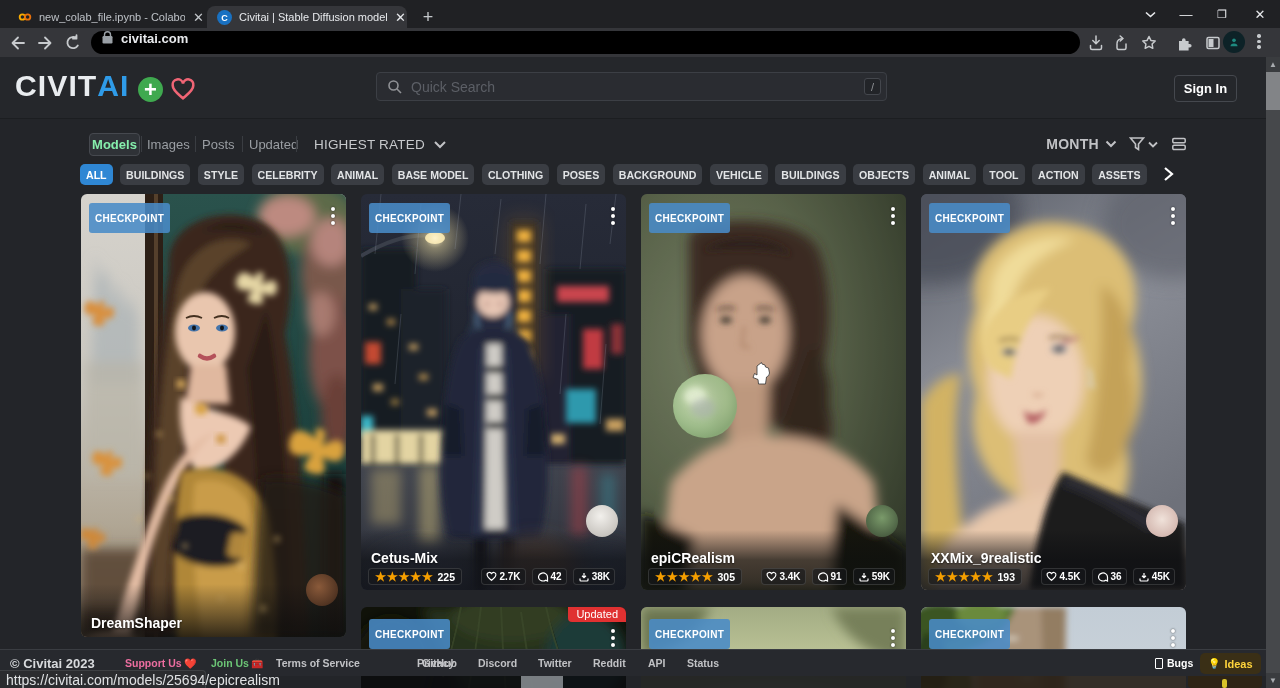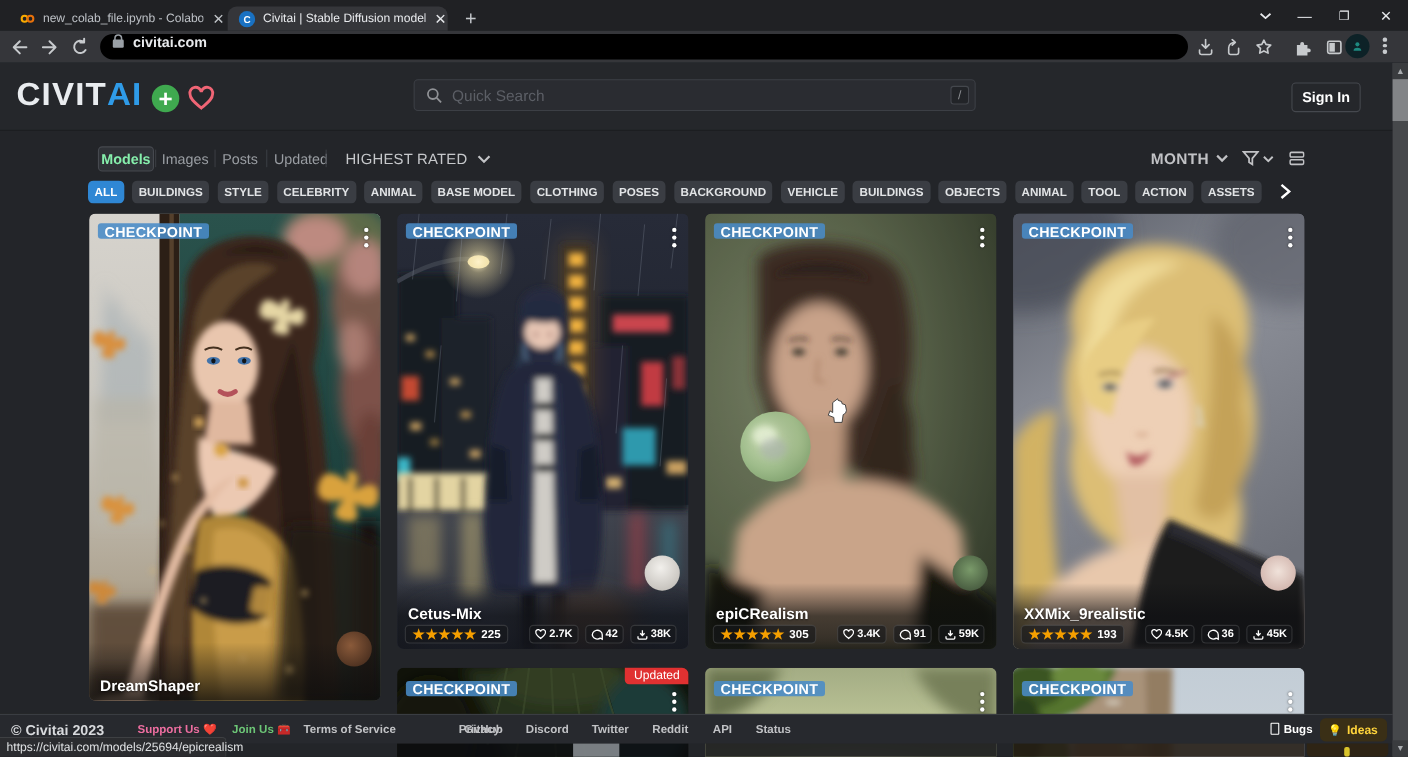--- a/index.html
+++ b/index.html
@@ -32,34 +32,34 @@
 #hrated { position:absolute; left:314px; top:80px; font-size:13.5px; font-weight:normal; color:#c6c8cb; letter-spacing:0.2px; }
 #sortright { position:absolute; right:94px; top:79px; display:flex; align-items:center; color:#C1C2C5; }
 
 #pills { position:absolute; left:80px; top:107px; width:1106px; height:21px; display:flex; gap:7.5px; overflow:hidden; }
 .pill { flex:0 0 auto; height:21px; padding:0 6px; background:#3a3d43; border-radius:5px; color:#e2e4e6; font-size:10.6px; font-weight:bold; display:flex; align-items:center; letter-spacing:0px; }
 .pill.blue { background:#2f87d4; color:#fff; }
 #pillfade { position:absolute; left:1146px; top:103px; width:40px; height:30px; background:linear-gradient(90deg, rgba(35,37,41,0), #232529 70%); }
 
 .card { position:absolute; width:265px; border-radius:6px; overflow:hidden; background:#25262B; }
 .card svg.art { position:absolute; left:0; top:0; }
-.ckpt { position:absolute; left:8px; top:9px; height:14px; padding:0 6px; background:rgba(73,139,199,0.88); border-radius:3px; color:#fff; font-size:13px; font-weight:bold; letter-spacing:0.3px; display:flex; align-items:center; }
+.ckpt { position:absolute; left:8px; top:9px; height:30px; padding:0 6px; background:rgba(73,139,199,0.88); border-radius:3px; color:#fff; font-size:10px; font-weight:bold; letter-spacing:0.3px; display:flex; align-items:center; }
 .updated { position:absolute; right:0px; top:-2px; height:17px; padding:0 8px; background:#e03131; border-radius:0 4px 0 4px; color:#fff; font-size:11px; display:flex; align-items:center; }
 .dots { position:absolute; right:6px; top:10px; width:14px; height:24px; }
 .dots i { display:block; width:4px; height:4px; border-radius:50%; background:#fff; margin:3px auto; box-shadow:0 0 2px rgba(0,0,0,.7); }
 .cavatar { position:absolute; right:8px; width:32px; height:32px; border-radius:50%; overflow:hidden; }
 .ctitle { position:absolute; left:10px; color:#fff; font-size:14px; font-weight:bold; text-shadow:0 1px 2px rgba(0,0,0,.6); }
 .cstats { position:absolute; left:7px; right:11px; display:flex; gap:6px; }
 .sbadge { height:17px; background:rgba(22,23,27,0.6); border:1px solid rgba(255,255,255,0.13); border-radius:4px; display:flex; align-items:center; padding:0 4px; color:#fff; font-size:10px; font-weight:bold; gap:2px; }
 .stars { letter-spacing:0.5px; font-size:12.5px; color:#f59f00; margin-right:2px; }
 
 #cvfooter { position:absolute; left:0; top:592px; width:1266px; height:27px; background:#27292e; border-top:1px solid #3a3d42; font-size:12px; color:#C1C2C5; }
 #cvfooter { display:block; }
 .fla { position:absolute; top:7px; font-weight:bold; white-space:nowrap; font-size:10.5px; color:#C1C2C5; }
-#statusbub { position:absolute; left:0; top:613px; width:206px; height:18px; background:#2b2c2f; border:1px solid #3e4043; border-left:none; border-bottom:none; border-radius:0 4px 0 0; color:#dfe1e3; font-size:11px; display:flex; align-items:center; padding-left:6px; white-space:nowrap; }
+#statusbub { position:absolute; left:0; top:613px; width:206px; height:18px; background:#2b2c2f; border:1px solid #3e4043; border-left:none; border-bottom:none; border-radius:0 4px 0 0; color:#dfe1e3; font-size:14px; display:flex; align-items:center; padding-left:6px; white-space:nowrap; }
 
 #sbar { position:absolute; left:1266px; top:0px; width:14px; height:631px; background:#46484b; }
 #sbar .btn { position:absolute; left:0; width:14px; height:15px; background:#3a3c3f; color:#a8abaf; display:flex; align-items:center; justify-content:center; font-size:8px; }
 #sbar .thumb { position:absolute; left:0; top:15px; width:14px; height:38px; background:#828487; }
 </style>
 </head>
 <body>
 
 <div id="tabbar">
   <div class="tab" style="left:10px; width:194px;">

